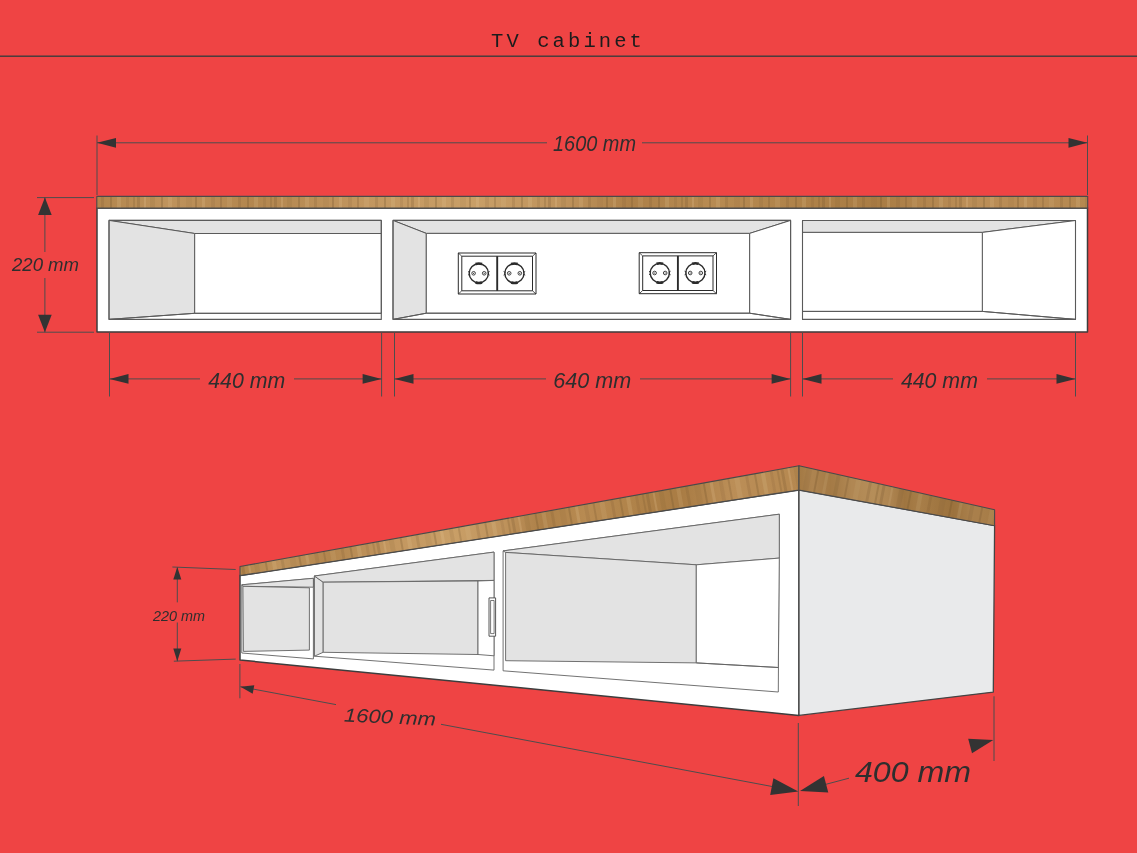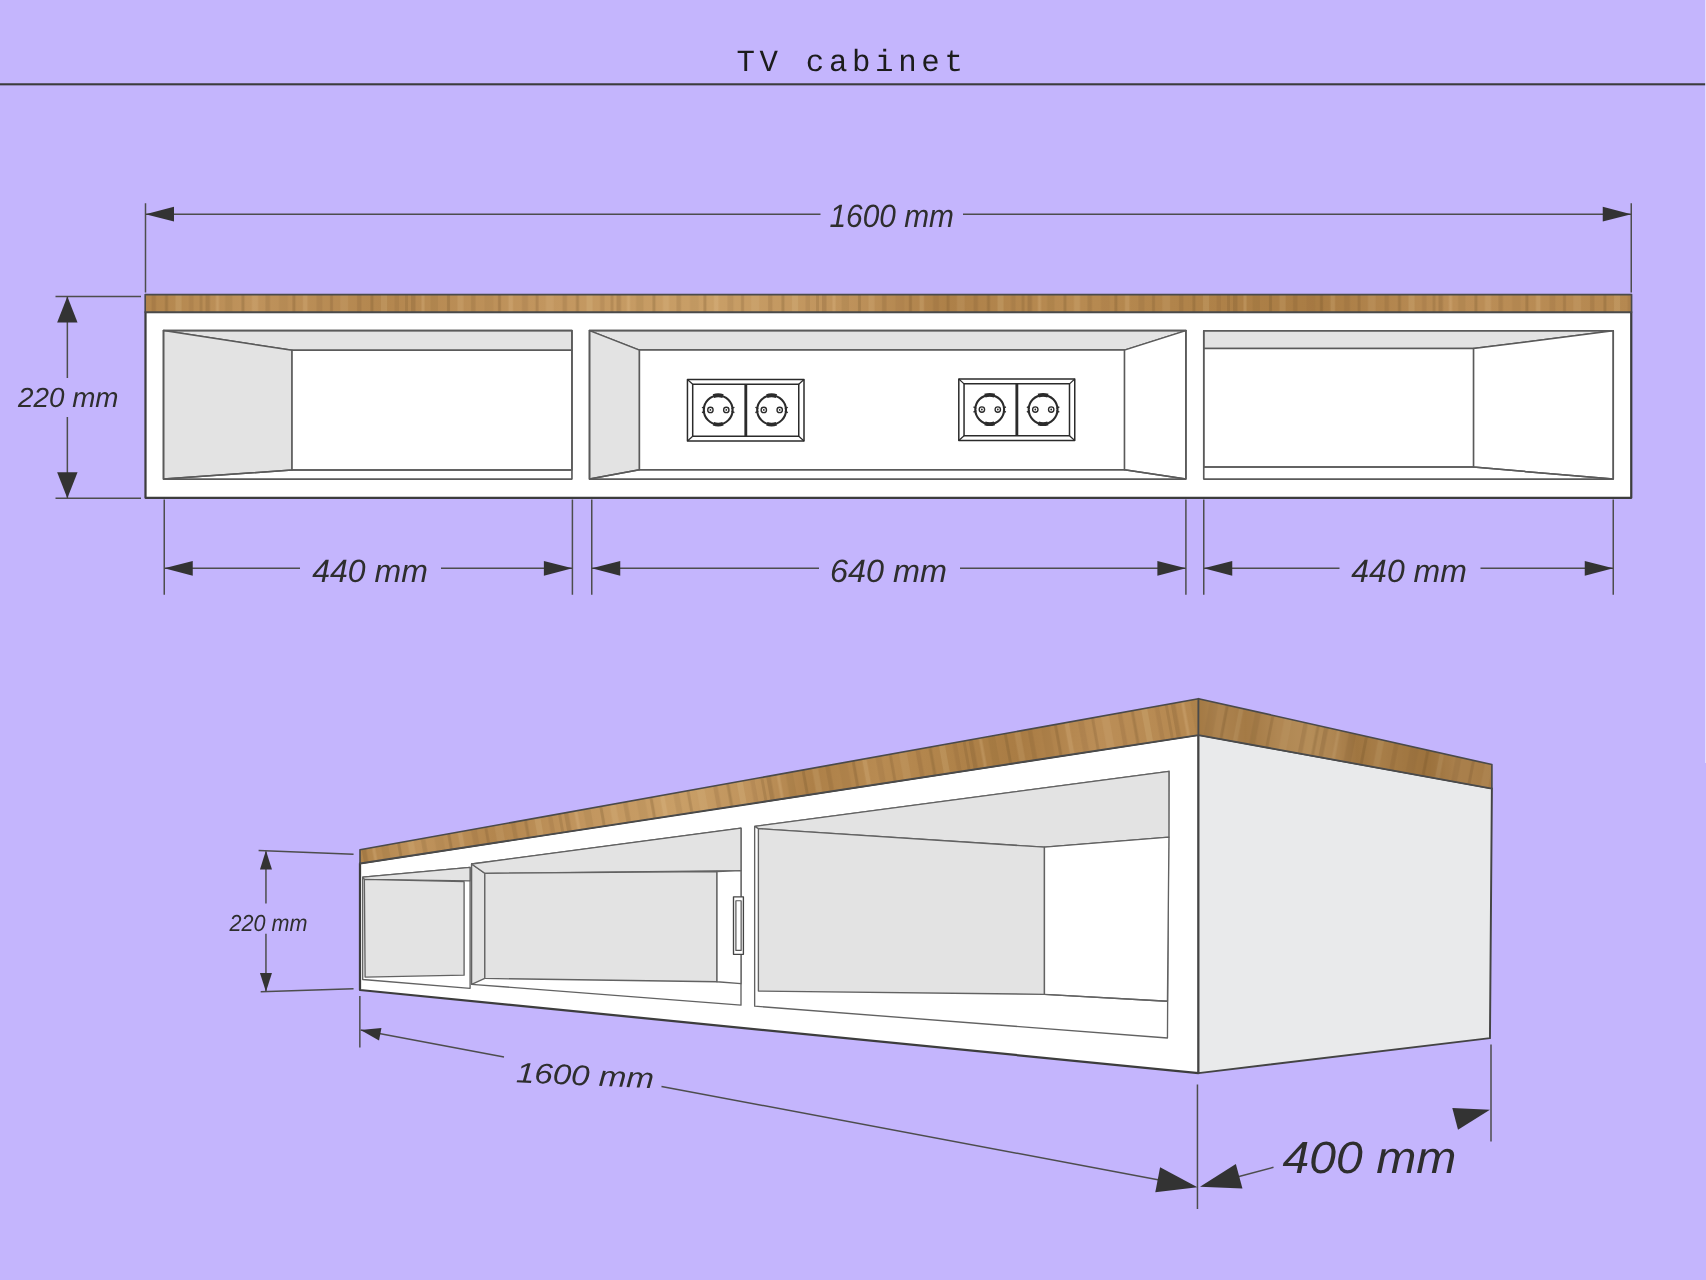--- a/index.html
+++ b/index.html
@@ -1,16 +1,16 @@
 <!DOCTYPE html>
 <html><head>
 <meta charset="utf-8">
 <style>
   html,body{margin:0;padding:0;background:#ffffff;}
-  #page{width:1137px;height:853px;position:relative;background:#c4b5fd;overflow:hidden;}
+  #page{width:1137px;height:853px;position:relative;background:#ef4444;overflow:hidden;}
   svg text{font-family:"Liberation Sans",sans-serif;}
 </style>
 </head>
 <body>
 <div id="page">
 <svg width="1137" height="853" viewBox="0 0 1137 853" xmlns="http://www.w3.org/2000/svg">
 <defs>
   <linearGradient id="wgrad" x1="0" y1="0" x2="1" y2="0">
     <stop offset="0" stop-color="#b2854c"></stop>
     <stop offset="0.07" stop-color="#bf935c"></stop>

